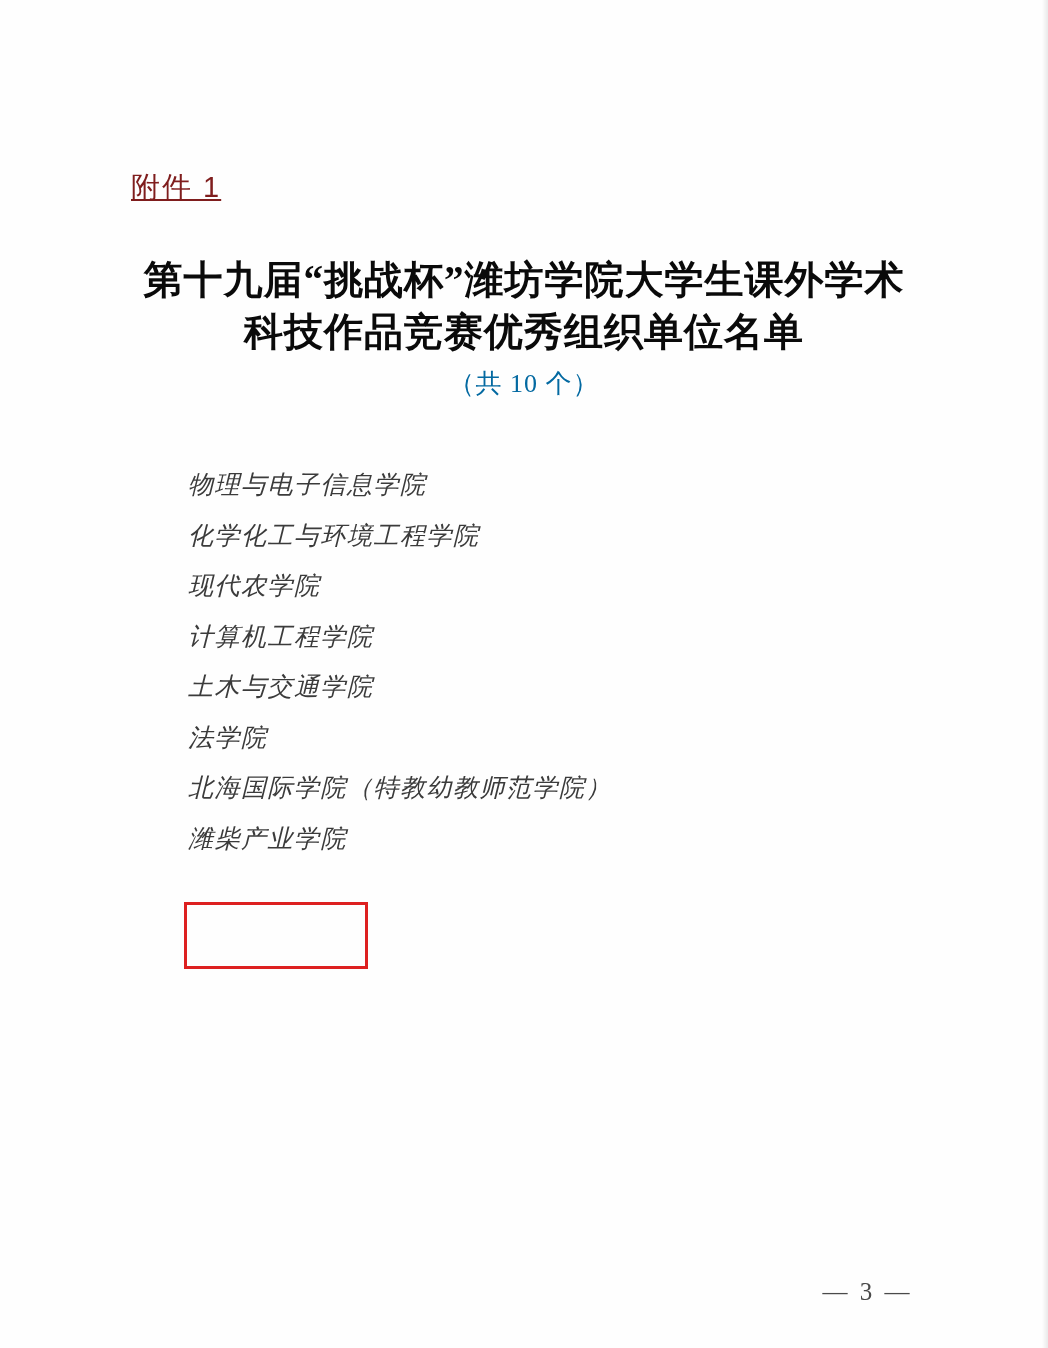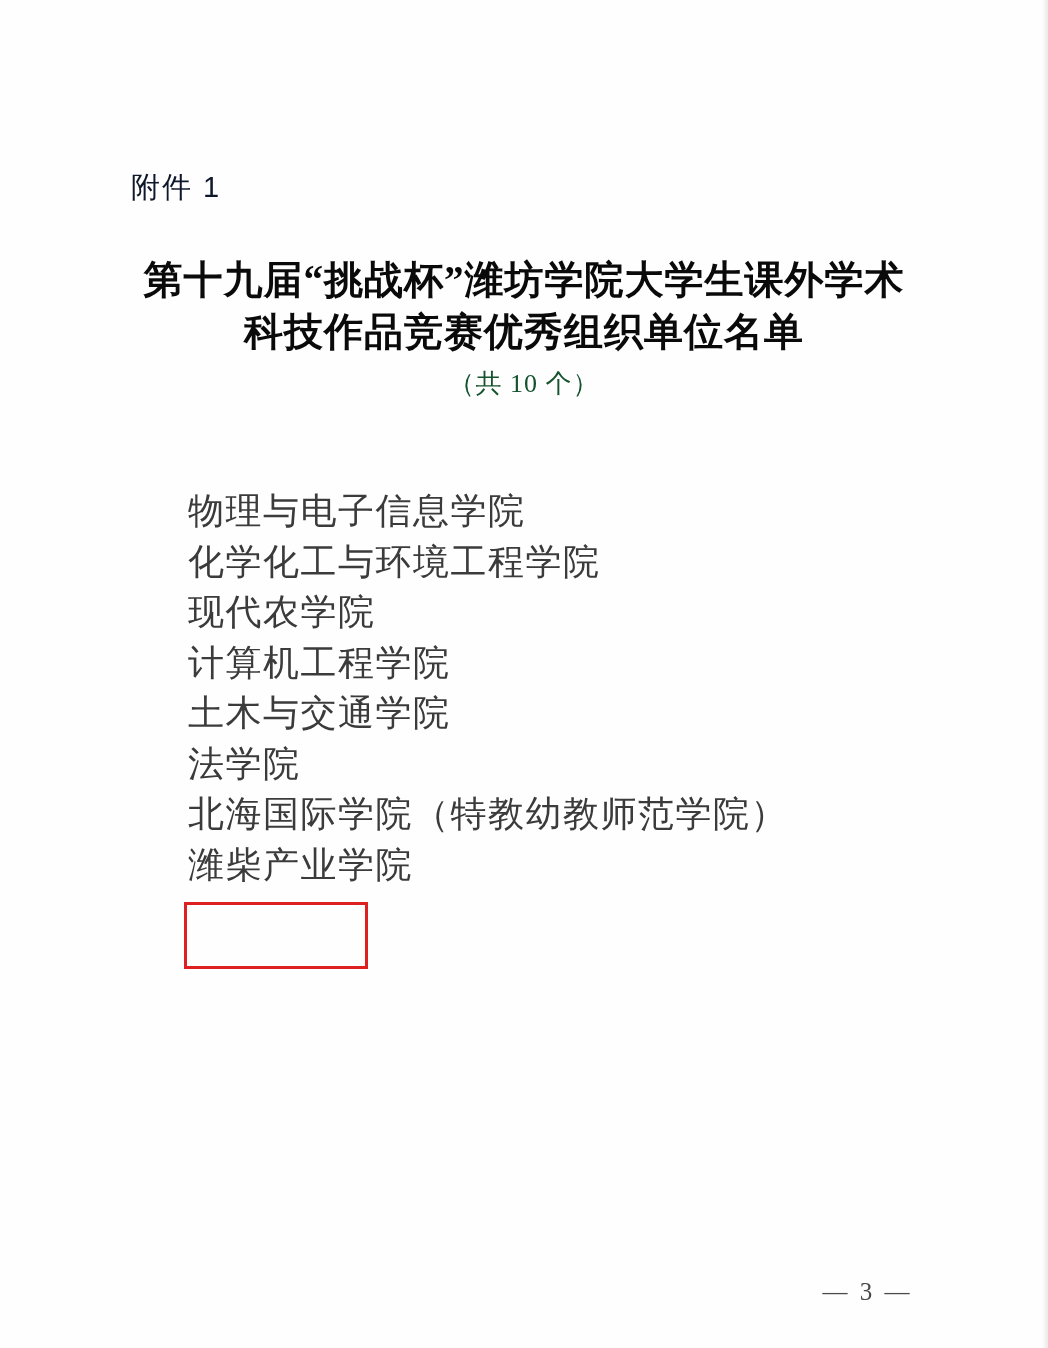--- a/index.html
+++ b/index.html
@@ -20,55 +20,57 @@
     top: 0; right: 0;
     width: 6px; height: 100%;
     background: linear-gradient(to right, rgba(255,255,255,0), #e9e9e9);
   }
 
   .attachment {
     position: absolute;
     left: 131px; top: 168px;
     font-family: "Liberation Sans", "DejaVu Sans", sans-serif;
     font-size: 29px;
-    color: #0f172a;
+    color: #7f1d1d;
     letter-spacing: 2px;
+    text-decoration: underline;
   }
 
   .title {
     position: absolute;
     left: 0; top: 254px;
     width: 1048px;
     text-align: center;
     font-size: 39px;
     font-weight: bold;
     color: #0a0a0a;
     line-height: 52px;
     letter-spacing: 1px;
   }
 
   .subtitle {
     position: absolute;
     left: 0; top: 366px;
     width: 1048px;
     text-align: center;
     font-size: 26px;
-    color: #14532d;
+    color: #0369a1;
     letter-spacing: 1px;
   }
 
   .unit-list {
     position: absolute;
-    left: 188px; top: 486px;
+    left: 188px; top: 460px;
     width: 790px;
-    font-size: 36px;
+    font-size: 25px;
     color: #3b3b3b;
     line-height: 50.5px;
     letter-spacing: 1.5px;
     white-space: nowrap;
+    font-style: italic;
   }
 
   .highlight-box {
     position: absolute;
     left: 184px; top: 902px;
     width: 184px; height: 67px;
     border: 3px solid #dd2020;
   }
 
   .page-number {

